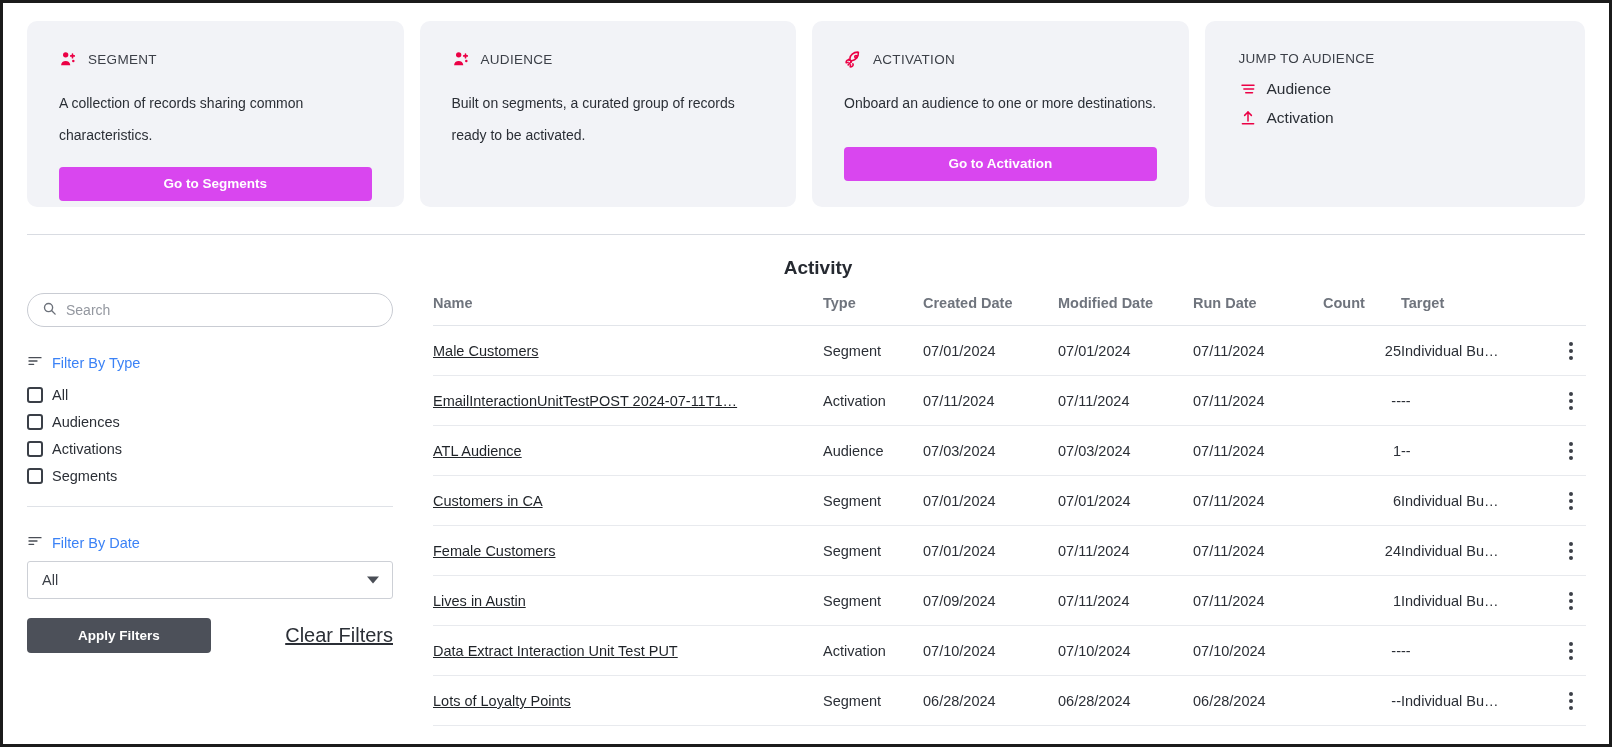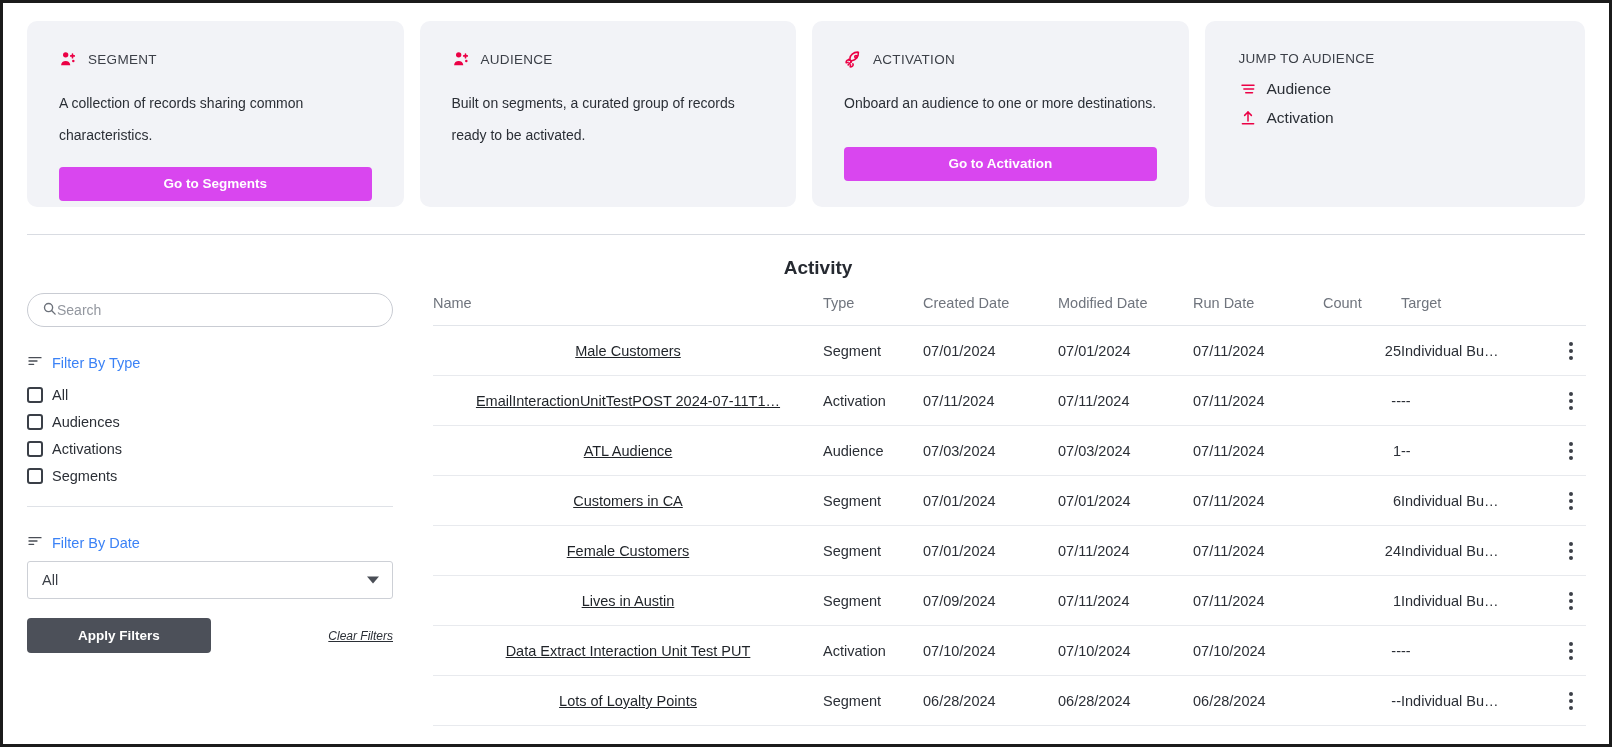--- a/index.html
+++ b/index.html
@@ -120,20 +120,21 @@
     padding: 14px 24px 0 24px;
     gap: 40px;
   }
 
   
   .filters { width: 366px; flex: 0 0 366px; }
 
   .search-box {
     display: flex;
     align-items: center;
+    gap: 9px;
     border: 1px solid #c9ccd3;
     border-radius: 22px;
     height: 34px;
     padding: 0 14px;
     background: #fff;
   }
   .search-box input {
     border: none;
     outline: none;
     font-family: inherit;
@@ -216,51 +217,50 @@
     border: none;
     border-radius: 4px;
     font-family: inherit;
     font-size: 13.5px;
     font-weight: bold;
     padding: 10px 0;
     width: 184px;
     cursor: pointer;
   }
   .clear-link {
-    font-size: 12px;
+    font-size: 20px;
     color: #2b2f36;
     text-decoration: underline;
     cursor: pointer;
-    font-style: italic;
   }
 
   
   .table-wrap { flex: 1 1 auto; min-width: 0; padding-top: 2px; }
 
   table.activity { width: 100%; border-collapse: collapse; table-layout: fixed; }
 
   table.activity th {
-    font-weight: normal;
+    font-weight: bold;
     font-size: 14.5px;
     color: #6f747d;
     text-align: left;
     padding: 0 0 14px 0;
     border-bottom: 1px solid #e2e5ea;
   }
   table.activity td {
     font-size: 14.5px;
     color: #2b2f36;
     padding: 16px 0 15px 0;
     border-bottom: 1px solid #e8eaee;
     white-space: nowrap;
     overflow: hidden;
     text-overflow: ellipsis;
   }
 
-  .col-name   { width: 390px; text-align: center; }
+  .col-name   { width: 390px; }
   .col-type   { width: 100px; }
   .col-cdate  { width: 135px; margin-top: 16px; }
   .col-mdate  { width: 135px; margin-top: 43px; }
   .col-rdate  { width: 130px; }
   .col-count  { width: 78px; text-align: right; }
   .col-target { width: 125px; }
   .col-menu   { width: 60px; }
 
   th.col-count { text-align: right; }
 

